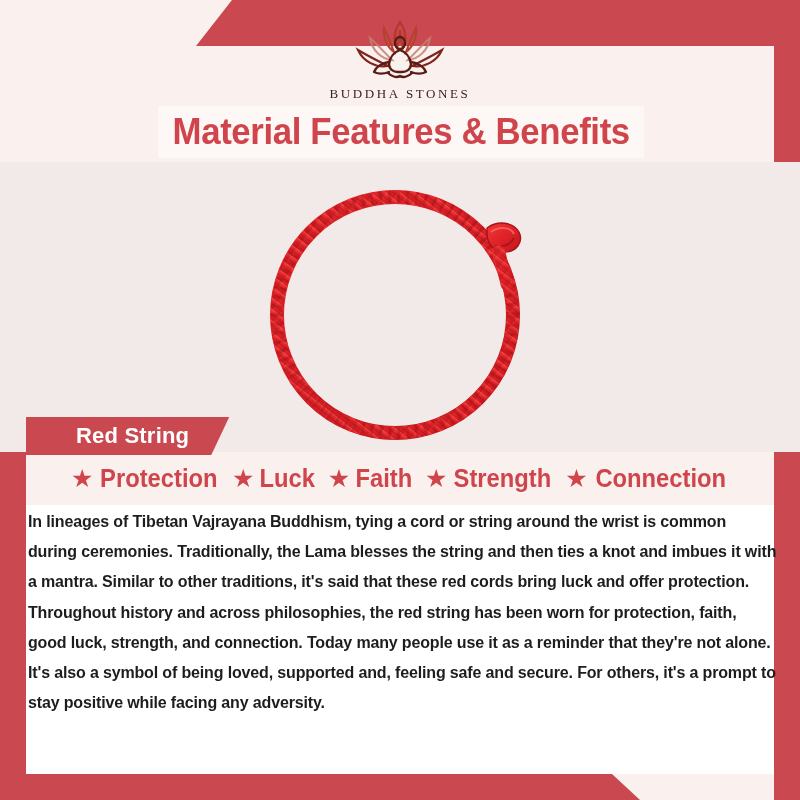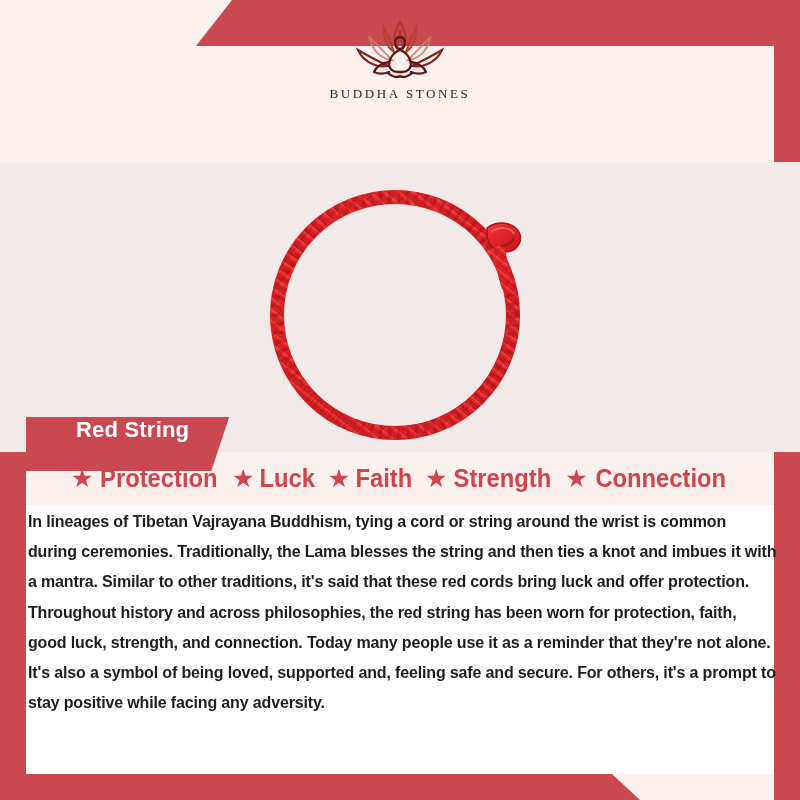--- a/index.html
+++ b/index.html
@@ -93,23 +93,24 @@
     background: #f2eae8;
     overflow: hidden;
   }
   .bracelet { position: absolute; top: 8px; left: 255px; }
 
   
   .ribbon {
     position: absolute;
     top: 417px; left: 26px;
     height: 38px;
-    padding: 0 40px 16px 50px;
+    padding: 0 40px 0 50px;
     background: #ca4850;
     display: flex;
+    align-items: center;
     clip-path: polygon(0 0, 100% 0, calc(100% - 18px) 100%, 0 100%);
     z-index: 4;
   }
   .ribbon-label {
     font-size: 22px;
     font-weight: 700;
     color: #ffffff;
     letter-spacing: 0.2px;
     white-space: nowrap;
   }
@@ -191,20 +192,23 @@
           <path d="M64 38 C58 40, 54 45, 53 52 C53 57, 57 60, 62 60 L66 60 C71 60, 75 57, 75 52 C74 45, 70 40, 64 38 Z"></path>
           <path d="M53 50 C46 51, 40 55, 38 60 C42 62, 48 62, 53 60"></path>
           <path d="M75 50 C82 51, 88 55, 90 60 C86 62, 80 62, 75 60"></path>
           <path d="M52 61 C56 65, 61 66, 64 64 C67 66, 72 65, 76 61"></path>
         </g>
       </svg>
     </span>
     <span class="logo-text">BUDDHA STONES</span>
   </div>
 
+  <div class="title-band">
+    <span class="title-text">Material Features &amp; Benefits</span>
+  </div>
 
   <div class="photo-panel">
     <span>
       <svg class="bracelet" width="300" height="280" viewBox="0 0 300 280">
         <defs>
           <linearGradient id="cordg" x1="0" y1="0" x2="1" y2="1">
             <stop offset="0%" stop-color="#ef3b36"></stop>
             <stop offset="45%" stop-color="#e0232a"></stop>
             <stop offset="100%" stop-color="#c4161c"></stop>
           </linearGradient>

